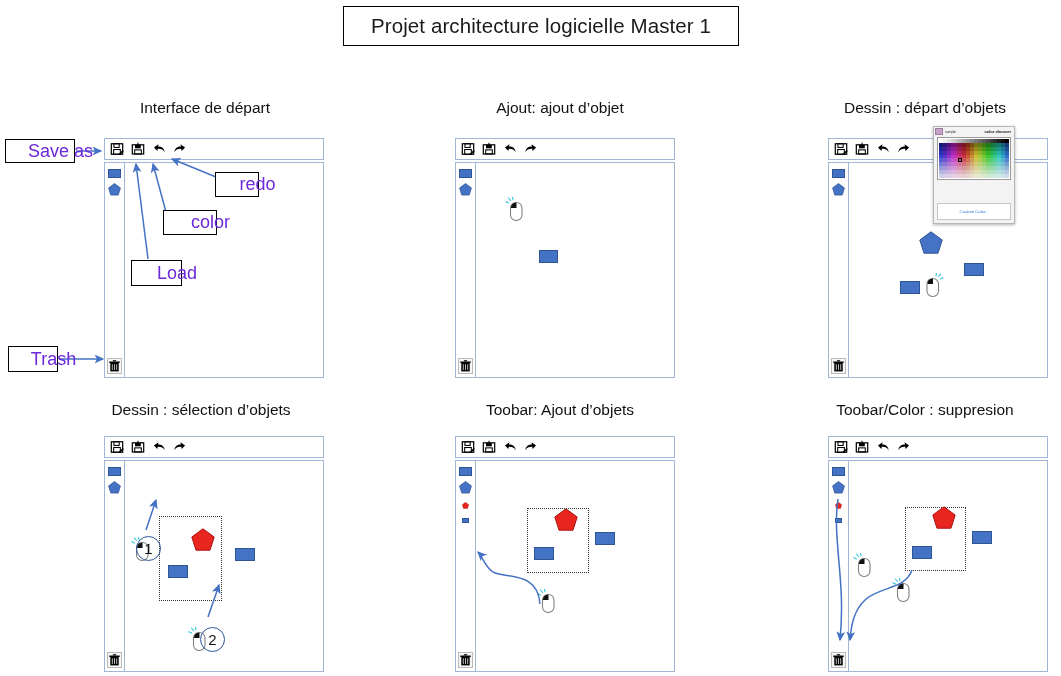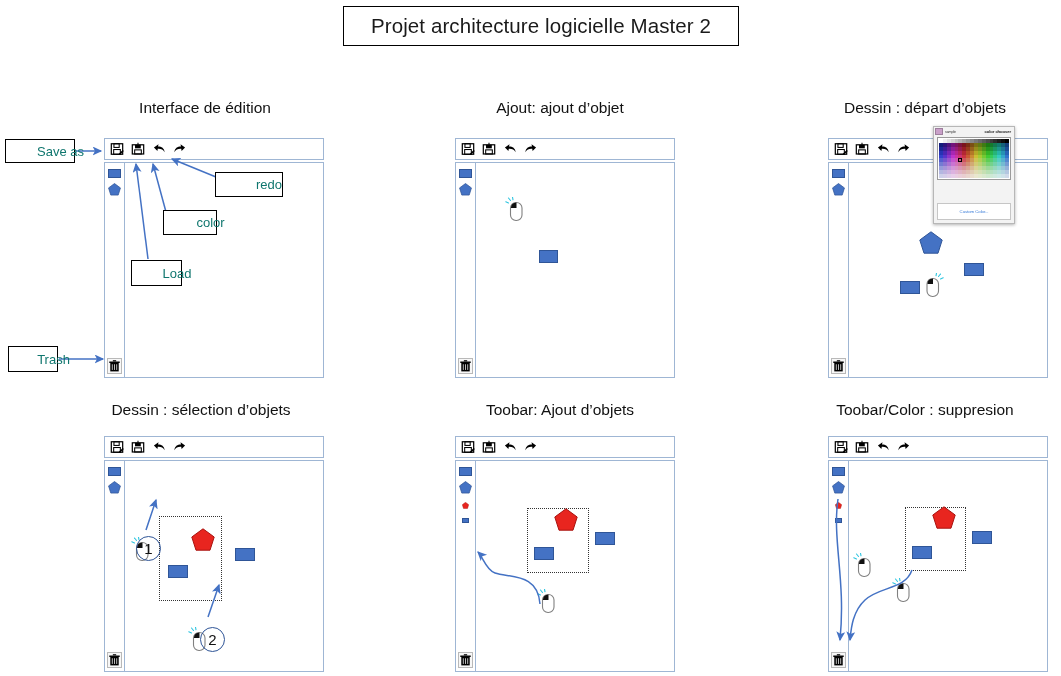--- a/index.html
+++ b/index.html
@@ -86,25 +86,25 @@
   .sel-box{position:absolute;border:1px dotted #333;box-sizing:border-box;}
 
   
   .mouse{position:absolute;width:22px;height:28px;}
 
   
   .callout{
     position:absolute;
     border:1.4px solid #000;
     background:#fff;
-    font-size:13px;
+    font-size:18px;
     display:flex;align-items:center;justify-content:center;
     white-space:nowrap;
     box-sizing:border-box;
-    color:#0f766e;
+    color:#6d28d9;
     z-index:6;
     padding-left:41px;
   }
 
   
   .num-circle{
     position:absolute;width:23px;height:23px;border-radius:50%;
     border:1.3px solid #2f5597;
     background:transparent;
     display:flex;align-items:center;justify-content:center;
@@ -147,24 +147,24 @@
     background:#fff;border:1px solid #c6c6c6;
     display:flex;align-items:center;justify-content:center;
     box-sizing:border-box;
   }
   .cc-custom{font-size:4.4px;color:#3b7dd8;letter-spacing:-0.1px;}
 </style>
 </head>
 <body>
 
 <div class="abs" id="main-title">
-  <span>Projet architecture logicielle Master 2</span>
-</div>
-
-<div class="abs panel-title" style="left:60px;top:99px;width:290px;">Interface de édition</div>
+  <span>Projet architecture logicielle Master 1</span>
+</div>
+
+<div class="abs panel-title" style="left:60px;top:99px;width:290px;">Interface de départ</div>
 
 <div class="abs app" id="app-1" style="left:104px;top:138px;width:220px;height:240px;">
   <div class="app-toolbar">
     <span class="tb-btn">
       <svg class="tb-icon" viewBox="0 0 16 16">
           <rect x="1.5" y="2" width="13" height="12" fill="none" stroke="#000" stroke-width="1.4"></rect>
           <rect x="4.5" y="2" width="6" height="4.2" fill="none" stroke="#000" stroke-width="1.2"></rect>
           <rect x="4.2" y="8.6" width="7.6" height="5.4" fill="none" stroke="#000" stroke-width="1.2"></rect>
           <path d="M10 13.5 L14.5 9 L15.8 10.3 L11.3 14.8 Z" fill="#000"></path>
         </svg>
@@ -205,21 +205,21 @@
           </svg>
       </div>
     </div>
     <div class="canvas"></div>
   </div>
 </div>
 
 <div class="callout" style="left:5px;top:139px;width:70px;height:24px;">
   <span>Save as</span>
 </div>
-<div class="callout" style="left:215px;top:172px;width:68px;height:25px;justify-content:flex-end;">
+<div class="callout" style="left:215px;top:172px;width:44px;height:25px;">
   <span>redo</span>
 </div>
 <div class="callout" style="left:163px;top:210px;width:54px;height:25px;">
   <span>color</span>
 </div>
 <div class="callout" style="left:131px;top:260px;width:51px;height:26px;">
   <span>Load</span>
 </div>
 <div class="callout" style="left:8px;top:346px;width:50px;height:26px;">
   <span>Trash</span>

